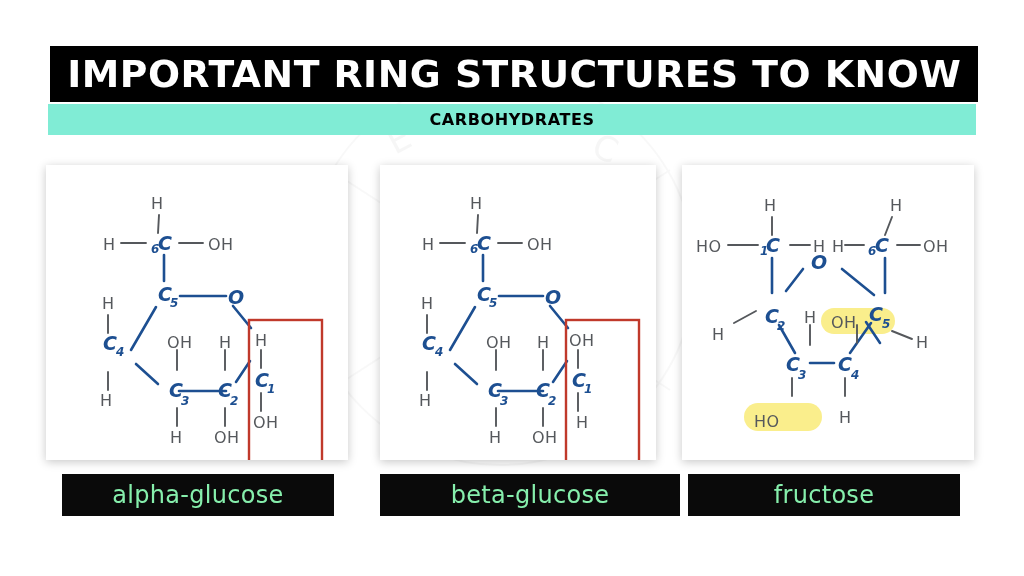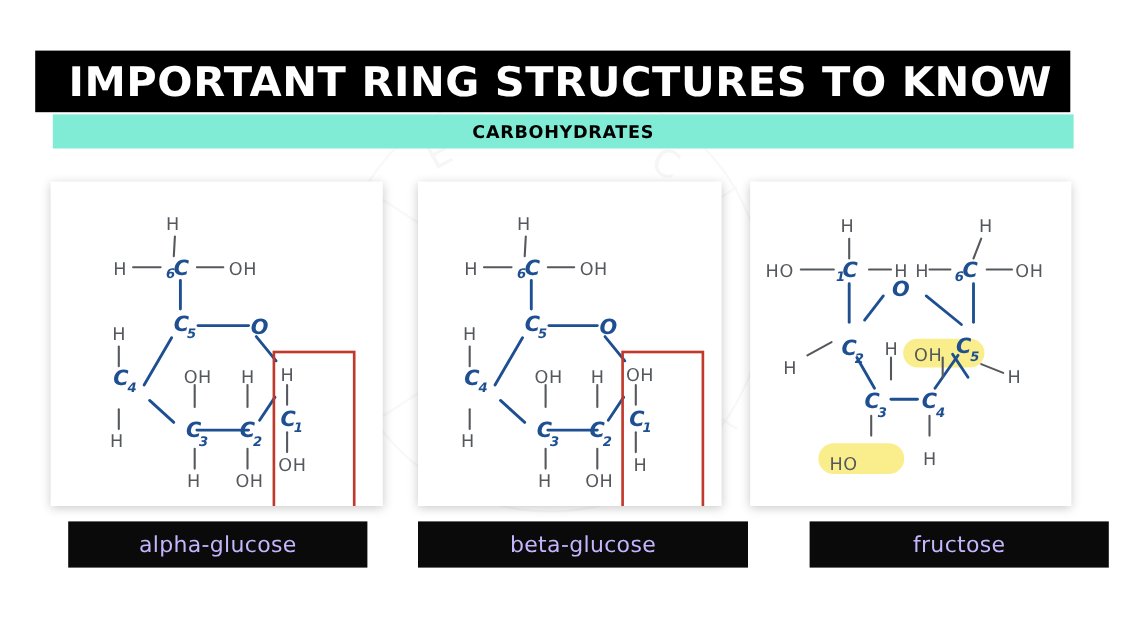--- a/index.html
+++ b/index.html
@@ -23,30 +23,29 @@
     width: 420px;
     height: 420px;
     opacity: 0.12;
     pointer-events: none;
     z-index: 0;
   }
 
   
   .title-band {
     position: absolute;
-    left: 32px;
+    left: 50px;
     top: 46px;
     width: 928px;
     height: 56px;
     background: #000000;
     z-index: 3;
     display: flex;
     align-items: center;
     justify-content: center;
-    padding-left: 13px;
   }
   .title-text {
     color: #ffffff;
     font-family: "DejaVu Sans", sans-serif;
     font-size: 37px;
     font-weight: bold;
     letter-spacing: 0.5px;
     white-space: nowrap;
     transform: scaleX(1.02);
   }
@@ -99,28 +98,28 @@
   .labels { position: absolute; left: 0; top: 474px; width: 1024px; z-index: 3; }
   .label-box {
     position: absolute;
     height: 42px;
     background: #0a0a0a;
     display: flex;
     align-items: center;
     justify-content: center;
   }
   .label-box span {
-    color: #c4b5fd;
-    font-family: "DejaVu Sans", sans-serif;
-    font-size: 20px;
+    color: #86efac;
+    font-family: "DejaVu Sans", sans-serif;
+    font-size: 24px;
     letter-spacing: 0.3px;
   }
   .label-alpha { left: 62px;  width: 272px; }
   .label-beta  { left: 380px; width: 300px; }
-  .label-fruct { left: 688px; width: 272px; margin-left: 48px; }
+  .label-fruct { left: 688px; width: 272px; }
 
   
   .atom-c {
     font-family: "DejaVu Sans", sans-serif;
     font-size: 19px;
     font-style: italic;
     font-weight: bold;
     fill: #1d4f91;
   }
   .atom-sub {

